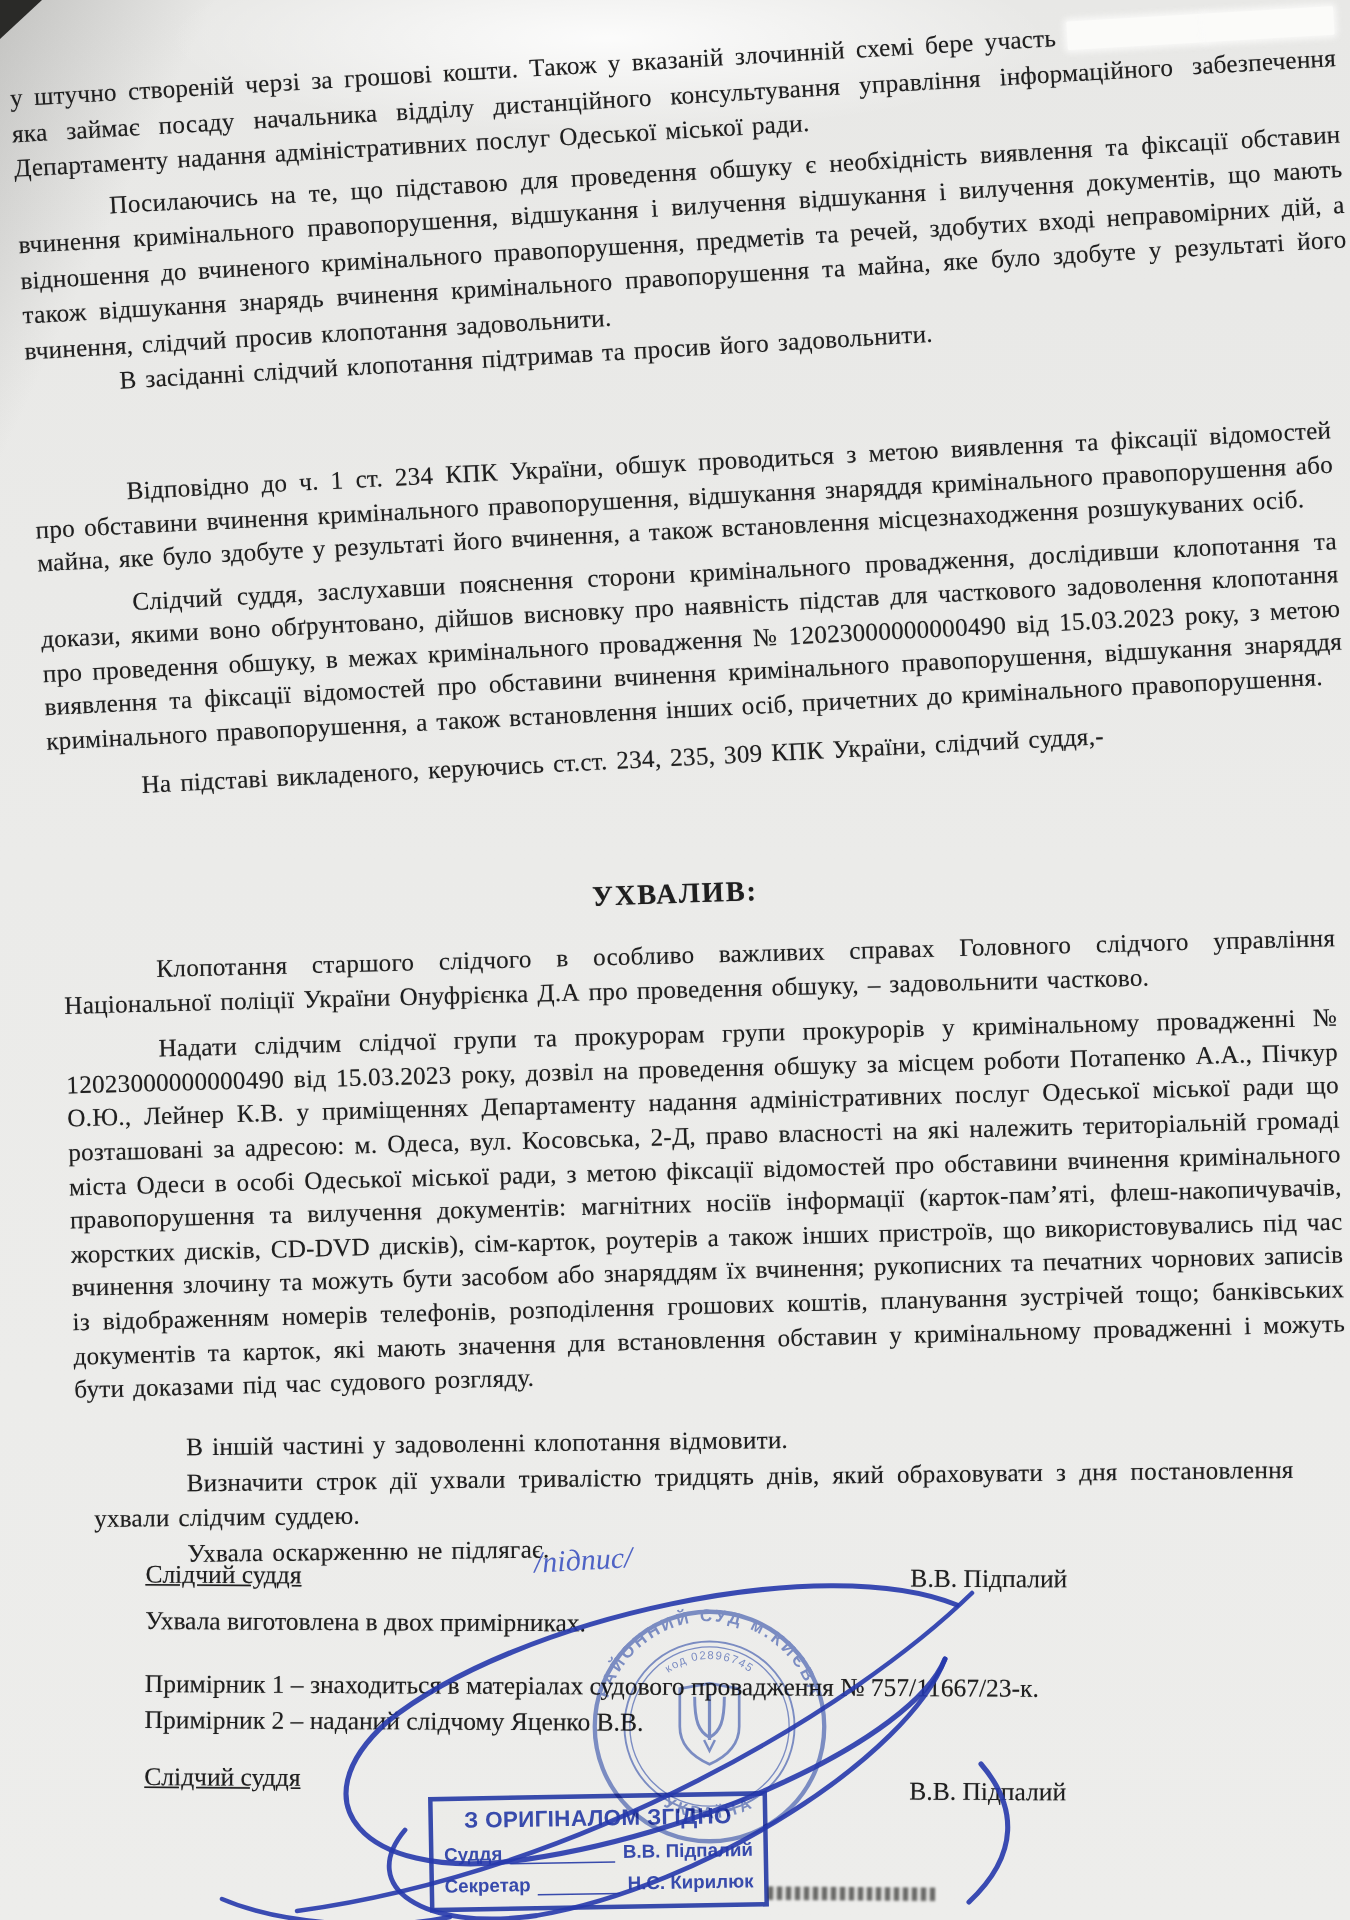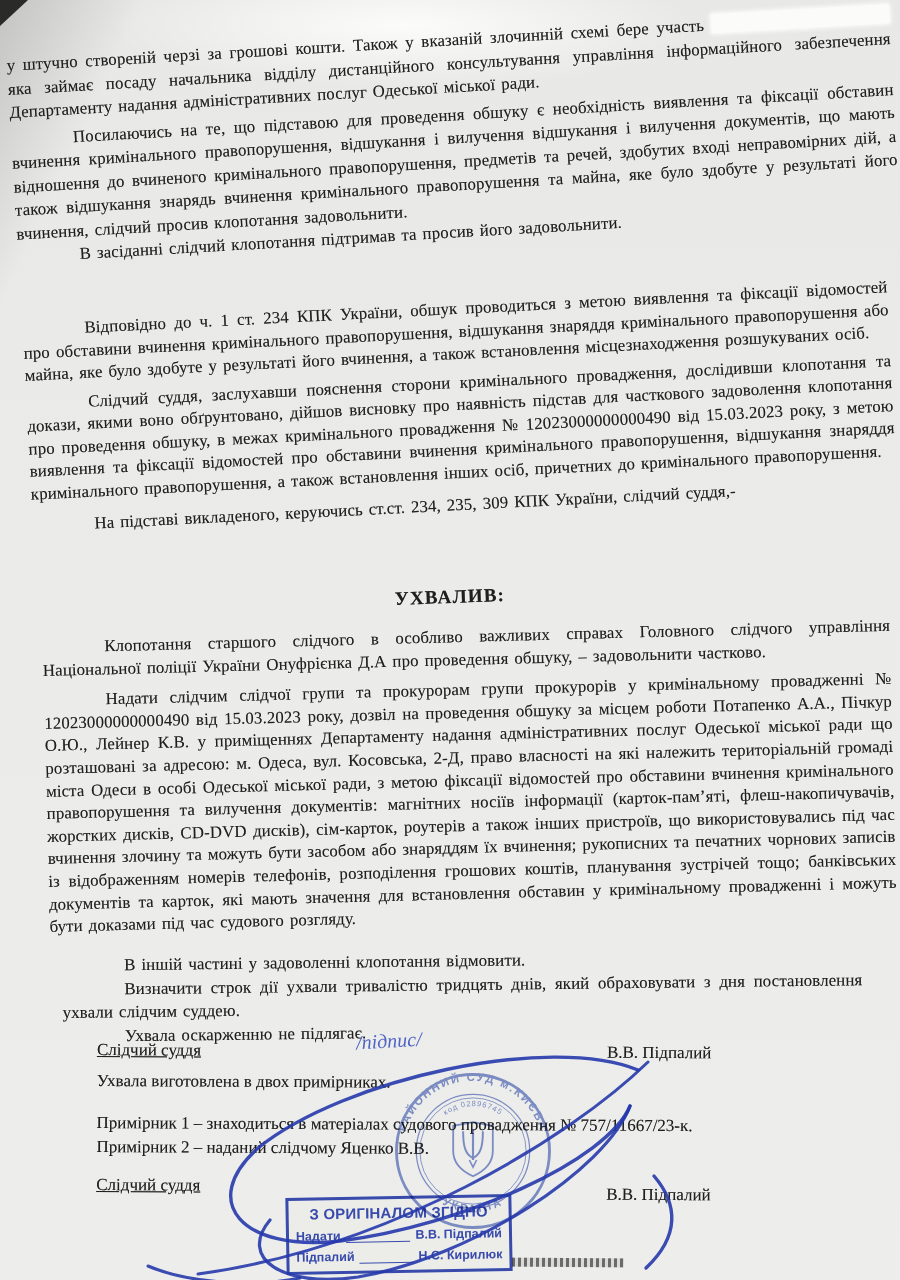--- a/index.html
+++ b/index.html
@@ -136,26 +136,26 @@
       <path d="M 0,-22 L 0,12" stroke-width="2.4"></path>
       <path d="M -11,-20 C -11,-2 -8,6 0,10" stroke-width="2.2"></path>
       <path d="M 11,-20 C 11,-2 8,6 0,10" stroke-width="2.2"></path>
       <path d="M -4,12 L 0,20 L 4,12" stroke-width="1.8"></path>
     </g>
   </svg>
 
   <div class="cert-stamp">
     <div class="cs-title">З ОРИГІНАЛОМ ЗГІДНО</div>
     <div class="cs-row">
-      <span>Надати</span>
+      <span>Суддя</span>
       <span class="cs-line"></span>
       <span>В.В. Підпалий</span>
     </div>
     <div class="cs-row">
-      <span>Підпалий</span>
+      <span>Секретар</span>
       <span class="cs-line"></span>
       <span>Н.С. Кирилюк</span>
     </div>
   </div>
 
   <svg class="pen" viewBox="0 0 560 260" aria-hidden="true">
     <path d="M 498,50 C 410,14 205,58 118,128 C 58,182 102,232 200,221 C 322,206 468,140 490,86" stroke-width="3.4"></path>
     <path d="M 490,86 C 466,150 330,238 218,257 C 142,268 98,238 130,200" stroke-width="3.2"></path>
     <path d="M 508,42 C 430,118 250,228 58,254" stroke-width="3"></path>
     <path d="M 514,156 C 538,184 540,216 506,248" stroke-width="3.4"></path>

